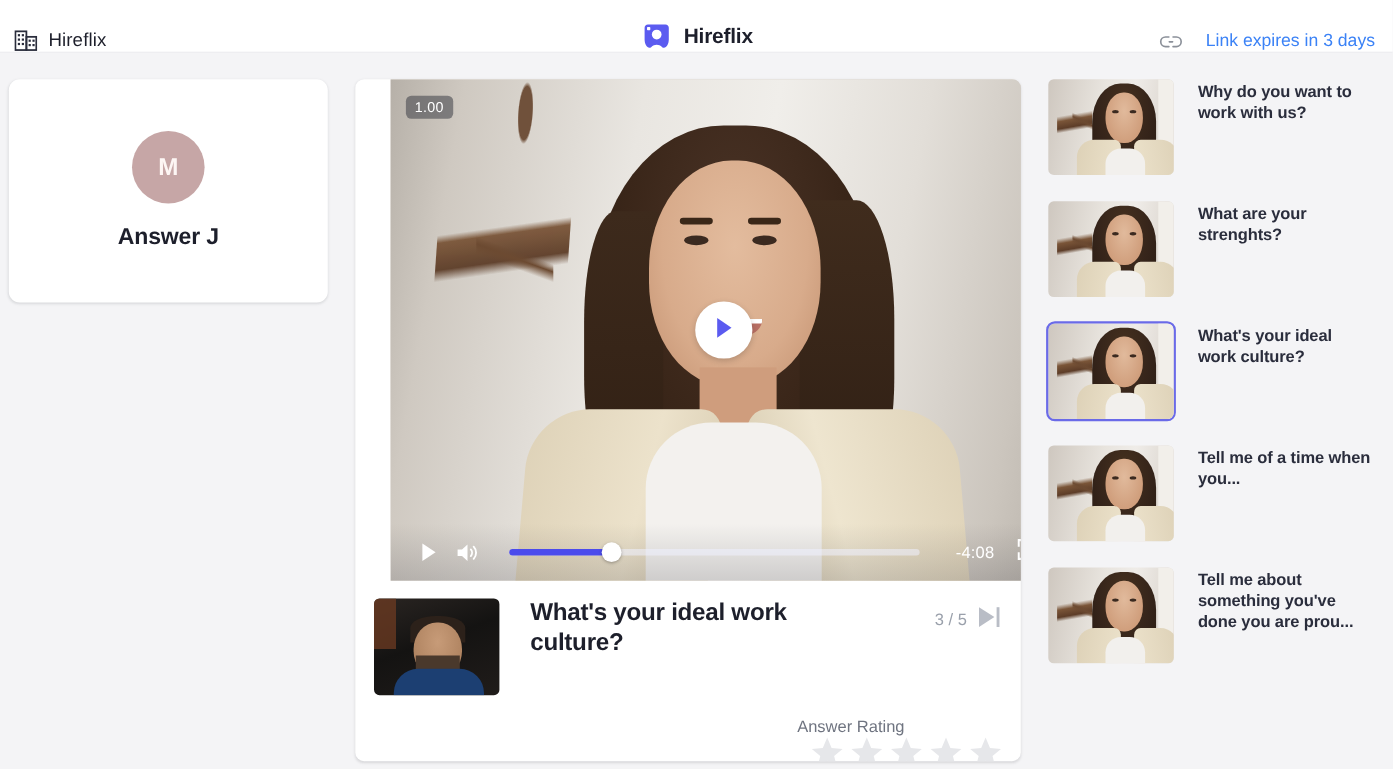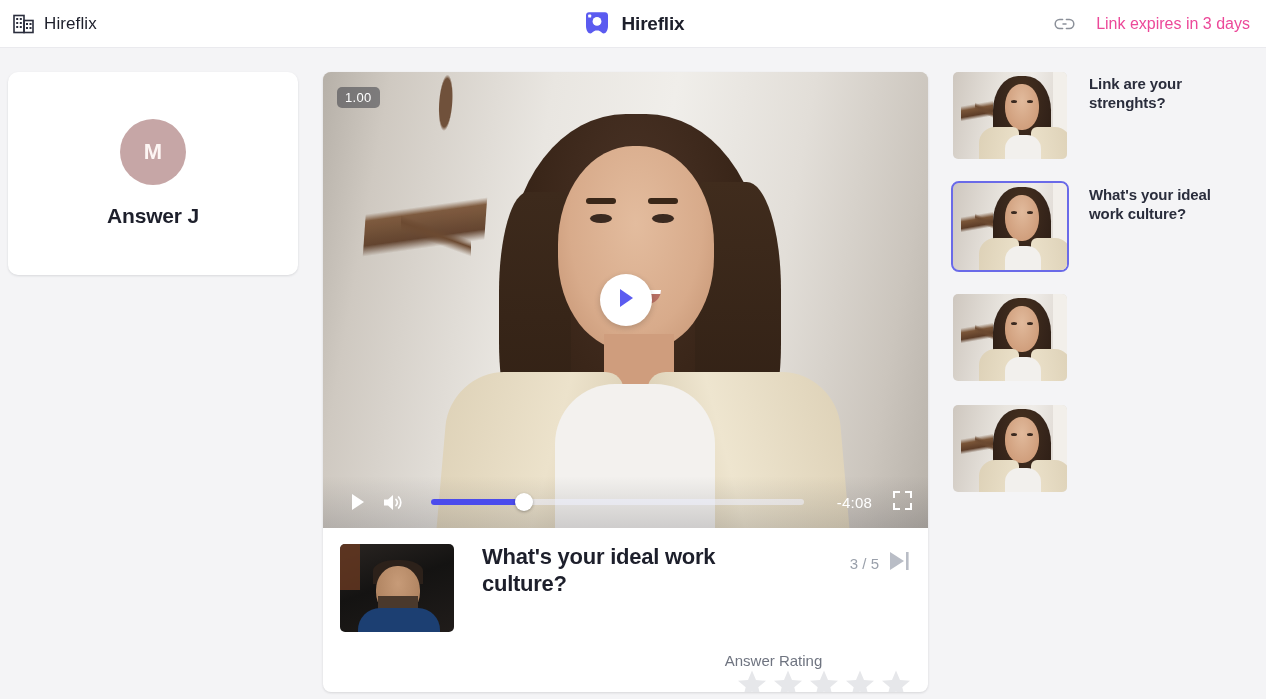--- a/index.html
+++ b/index.html
@@ -10,37 +10,37 @@
     font-family: "Liberation Sans", sans-serif;
     color: #1d1f2b;
   }
 
   
   .header {
     position: absolute; top: 0; left: 0;
     width: 1266px; height: 48px;
     background: #ffffff;
     border-bottom: 1px solid #eaeaee;
-    display: flex; align-items: center;
+    display: flex; align-items: flex-end;
   }
   .hdr-left {
     display: flex; align-items: center; gap: 10px;
     padding-left: 13px; width: 300px;
   }
   .hdr-left .company-name { font-size: 17px; color: #1d1f2b; letter-spacing: .1px; }
   .hdr-center {
     position: absolute; left: 0; right: 0;
     display: flex; align-items: center; justify-content: center; gap: 10px;
     pointer-events: none;
   }
   .hdr-center > * { pointer-events: auto; }
   .brand-name { font-size: 19px; font-weight: bold; color: #1d1f2b; letter-spacing: -.2px; }
   .hdr-right {
     margin-left: auto; display: flex; align-items: center; gap: 21px;
-    padding-right: 16px; color: #ec4899; font-size: 16px;
+    padding-right: 16px; color: #3b82f6; font-size: 16px;
   }
 
   .bldg-icon { width: 21px; height: 20px; display:block; }
   .logo-icon { width: 30px; height: 26px; display:block; }
   .link-icon { width: 21px; height: 16px; display:block; }
 
   
   .profile-card {
     position: absolute; left: 8px; top: 72px;
     width: 290px; height: 203px;
@@ -65,20 +65,21 @@
     position: absolute; left: 323px; top: 72px;
     width: 605px; height: 620px;
     background: #fff; border-radius: 8px;
     box-shadow: 0 1px 3px rgba(30,32,45,.09), 0 1px 2px rgba(30,32,45,.05);
     overflow: hidden;
   }
   .video-stage {
     position: relative; width: 605px; height: 456px;
     background: linear-gradient(160deg,#d8d2cb 0%,#cdc6bd 35%,#e6e2dc 70%,#d2ccc4 100%);
     overflow: hidden;
+    margin-left: 32px;
   }
   
   .vf-wall {
     position:absolute; inset:0;
     background:
       linear-gradient(100deg, #b6b0a8 0%, #cfc9c1 10%, #e9e6e1 34%, #f0eeea 52%, #e2ded8 72%, #cbc5bd 90%, #b8b2aa 100%);
   }
   .vf-branch {
     position:absolute; left:42px; top:-10px; width:120px; height:330px;
     background:
@@ -409,35 +410,50 @@
         <svg width="30" height="29" viewBox="0 0 30 29">
             <path d="M15 1.5 L19 11 L29 11.8 L21.3 18.3 L23.8 28 L15 22.6 L6.2 28 L8.7 18.3 L1 11.8 L11 11 Z" fill="#e6e7ea"></path>
           </svg>
       </span>
     </div>
   </div>
 </div>
 
 <div class="qlist">
 
-
   <div class="qitem">
     <div class="qthumb">
       <div class="qt-wall"></div>
       <div class="qt-branch"></div>
       <div class="qt-branch2"></div>
       <div class="qt-hair"></div>
       <div class="qt-face"></div>
       <div class="qt-eye l"></div>
       <div class="qt-eye r"></div>
       <div class="qt-jl"></div>
       <div class="qt-jr"></div>
       <div class="qt-shirt"></div>
     </div>
-    <div class="qlabel">Link are your strenghts?</div>
+    <div class="qlabel">Why do you want to work with us?</div>
+  </div>
+
+  <div class="qitem">
+    <div class="qthumb">
+      <div class="qt-wall"></div>
+      <div class="qt-branch"></div>
+      <div class="qt-branch2"></div>
+      <div class="qt-hair"></div>
+      <div class="qt-face"></div>
+      <div class="qt-eye l"></div>
+      <div class="qt-eye r"></div>
+      <div class="qt-jl"></div>
+      <div class="qt-jr"></div>
+      <div class="qt-shirt"></div>
+    </div>
+    <div class="qlabel">What are your strenghts?</div>
   </div>
 
   <div class="qitem selected">
     <div class="qthumb">
       <div class="qt-wall"></div>
       <div class="qt-branch"></div>
       <div class="qt-branch2"></div>
       <div class="qt-hair"></div>
       <div class="qt-face"></div>
       <div class="qt-eye l"></div>
@@ -455,31 +471,33 @@
       <div class="qt-branch"></div>
       <div class="qt-branch2"></div>
       <div class="qt-hair"></div>
       <div class="qt-face"></div>
       <div class="qt-eye l"></div>
       <div class="qt-eye r"></div>
       <div class="qt-jl"></div>
       <div class="qt-jr"></div>
       <div class="qt-shirt"></div>
     </div>
+    <div class="qlabel">Tell me of a time when you...</div>
   </div>
 
 
   <div class="qitem">
     <div class="qthumb">
       <div class="qt-wall"></div>
       <div class="qt-branch"></div>
       <div class="qt-branch2"></div>
       <div class="qt-hair"></div>
       <div class="qt-face"></div>
       <div class="qt-eye l"></div>
       <div class="qt-eye r"></div>
       <div class="qt-jl"></div>
       <div class="qt-jr"></div>
       <div class="qt-shirt"></div>
     </div>
+    <div class="qlabel">Tell me about something you've done you are prou...</div>
   </div>
 
 </div>
 
 </body></html>

